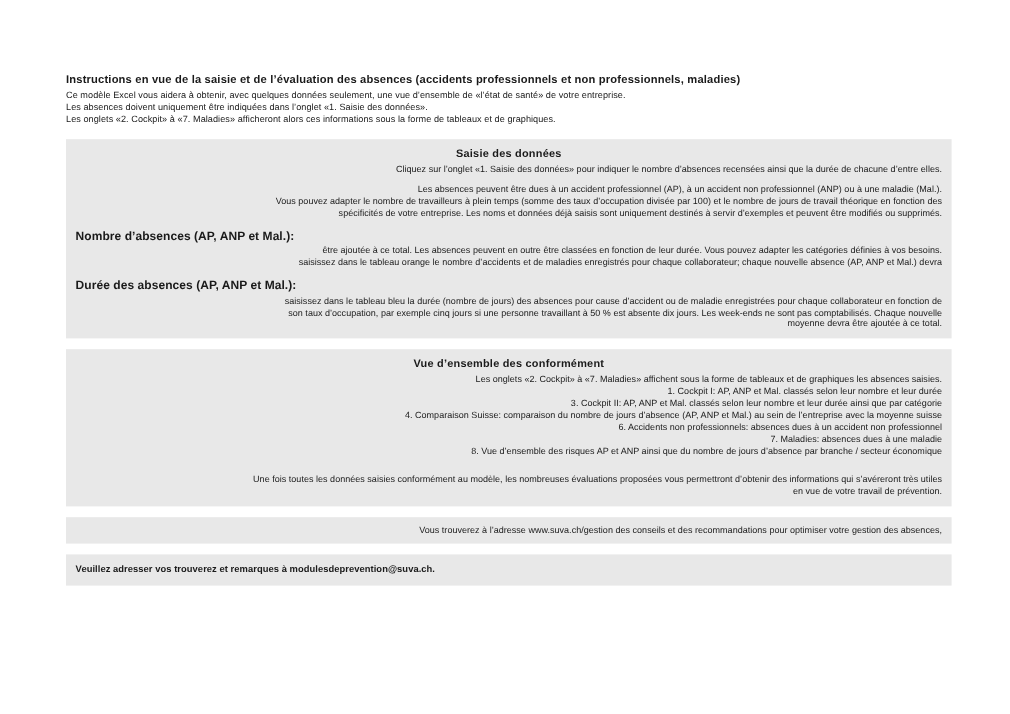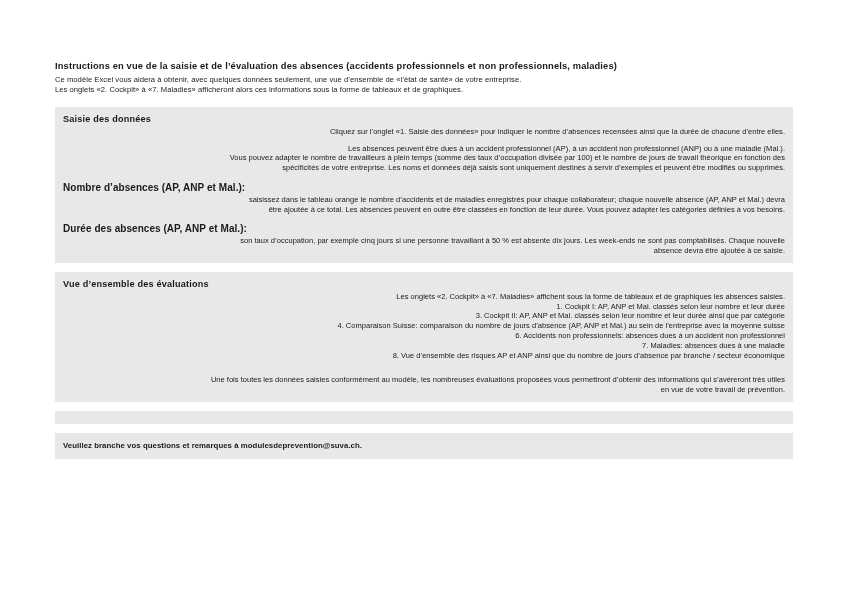--- a/index.html
+++ b/index.html
@@ -45,20 +45,21 @@
     letter-spacing: 0.05px;
     white-space: nowrap;
   }
   .sec-head {
     font-size: 9.1px;
     font-weight: bold;
     letter-spacing: 0.2px;
     line-height: 12px;
     margin: 0 0 2px 0;
     white-space: nowrap;
+    text-align: center;
   }
   .sub-head {
     font-size: 10px;
     font-weight: bold;
     letter-spacing: 0.05px;
     line-height: 10.4px;
     margin: 0 0 1px 0;
     white-space: nowrap;
   }
   .body-line {
@@ -98,70 +99,73 @@
 </style>
 </head>
 <body>
 
 <div class="page">
   <div class="content">
 
     <div class="intro">
       <div class="doc-title">Instructions en vue de la saisie et de l’évaluation des absences (accidents professionnels et non professionnels, maladies)</div>
       <div class="lead-line">Ce modèle Excel vous aidera à obtenir, avec quelques données seulement, une vue d’ensemble de «l’état de santé» de votre entreprise.</div>
+      <div class="lead-line">Les absences doivent uniquement être indiquées dans l’onglet «1. Saisie des données».</div>
       <div class="lead-line">Les onglets «2. Cockpit» à «7. Maladies» afficheront alors ces informations sous la forme de tableaux et de graphiques.</div>
     </div>
 
     <div class="band">
       <div class="sec-head">Saisie des données</div>
       <div class="body-line">Cliquez sur l’onglet «1. Saisie des données» pour indiquer le nombre d’absences recensées ainsi que la durée de chacune d’entre elles.</div>
 
       <div class="gap-sm"></div>
 
       <div class="body-line">Les absences peuvent être dues à un accident professionnel (AP), à un accident non professionnel (ANP) ou à une maladie (Mal.).</div>
       <div class="body-line">Vous pouvez adapter le nombre de travailleurs à plein temps (somme des taux d’occupation divisée par 100) et le nombre de jours de travail théorique en fonction des</div>
       <div class="body-line">spécificités de votre entreprise. Les noms et données déjà saisis sont uniquement destinés à servir d’exemples et peuvent être modifiés ou supprimés.</div>
 
       <div class="gap-md"></div>
 
       <div class="sub-head">Nombre d’absences (AP, ANP et Mal.):</div>
+      <div class="body-line">être ajoutée à ce total. Les absences peuvent en outre être classées en fonction de leur durée. Vous pouvez adapter les catégories définies à vos besoins.</div>
       <div class="body-line">saisissez dans le tableau orange le nombre d’accidents et de maladies enregistrés pour chaque collaborateur; chaque nouvelle absence (AP, ANP et Mal.) devra</div>
-      <div class="body-line">être ajoutée à ce total. Les absences peuvent en outre être classées en fonction de leur durée. Vous pouvez adapter les catégories définies à vos besoins.</div>
 
       <div class="gap-md"></div>
 
       <div class="sub-head">Durée des absences (AP, ANP et Mal.):</div>
+      <div class="body-line">saisissez dans le tableau bleu la durée (nombre de jours) des absences pour cause d’accident ou de maladie enregistrées pour chaque collaborateur en fonction de</div>
       <div class="body-line">son taux d’occupation, par exemple cinq jours si une personne travaillant à 50 % est absente dix jours. Les week-ends ne sont pas comptabilisés. Chaque nouvelle</div>
-      <div class="body-line">absence devra être ajoutée à ce saisie.</div>
+      <div class="body-line">moyenne devra être ajoutée à ce total.</div>
     </div>
 
     <div class="band-gap"></div>
 
     <div class="band">
-      <div class="sec-head">Vue d’ensemble des évaluations</div>
+      <div class="sec-head">Vue d’ensemble des conformément</div>
       <div class="body-line">Les onglets «2. Cockpit» à «7. Maladies» affichent sous la forme de tableaux et de graphiques les absences saisies.</div>
 
       <div class="body-line">1. Cockpit I: AP, ANP et Mal. classés selon leur nombre et leur durée</div>
       <div class="body-line">3. Cockpit II: AP, ANP et Mal. classés selon leur nombre et leur durée ainsi que par catégorie</div>
       <div class="body-line">4. Comparaison Suisse:  comparaison du nombre de jours d’absence (AP, ANP et Mal.) au sein de l’entreprise avec la moyenne suisse</div>
       <div class="body-line">6. Accidents non professionnels: absences dues à un accident non professionnel</div>
       <div class="body-line">7. Maladies: absences dues à une maladie</div>
       <div class="body-line">8. Vue d’ensemble des risques AP et ANP ainsi que du nombre de jours d’absence par branche / secteur économique</div>
 
       <div class="gap-lg"></div>
 
       <div class="body-line">Une fois toutes les données saisies conformément au modèle, les nombreuses évaluations proposées vous permettront d’obtenir des informations qui s’avéreront très utiles</div>
       <div class="body-line">en vue de votre travail de prévention.</div>
     </div>
 
     <div class="band-gap"></div>
 
     <div class="band">
+      <div class="body-line">Vous trouverez à l’adresse www.suva.ch/gestion des conseils et des recommandations pour optimiser votre gestion des absences,</div>
     </div>
 
     <div class="band-gap"></div>
 
     <div class="band" style="padding-top:7px;padding-bottom:8px;">
-      <div class="bold-line">Veuillez branche vos questions et remarques à modulesdeprevention@suva.ch.</div>
+      <div class="bold-line">Veuillez adresser vos trouverez et remarques à modulesdeprevention@suva.ch.</div>
     </div>
 
   </div>
 </div>
 
 </body></html>

